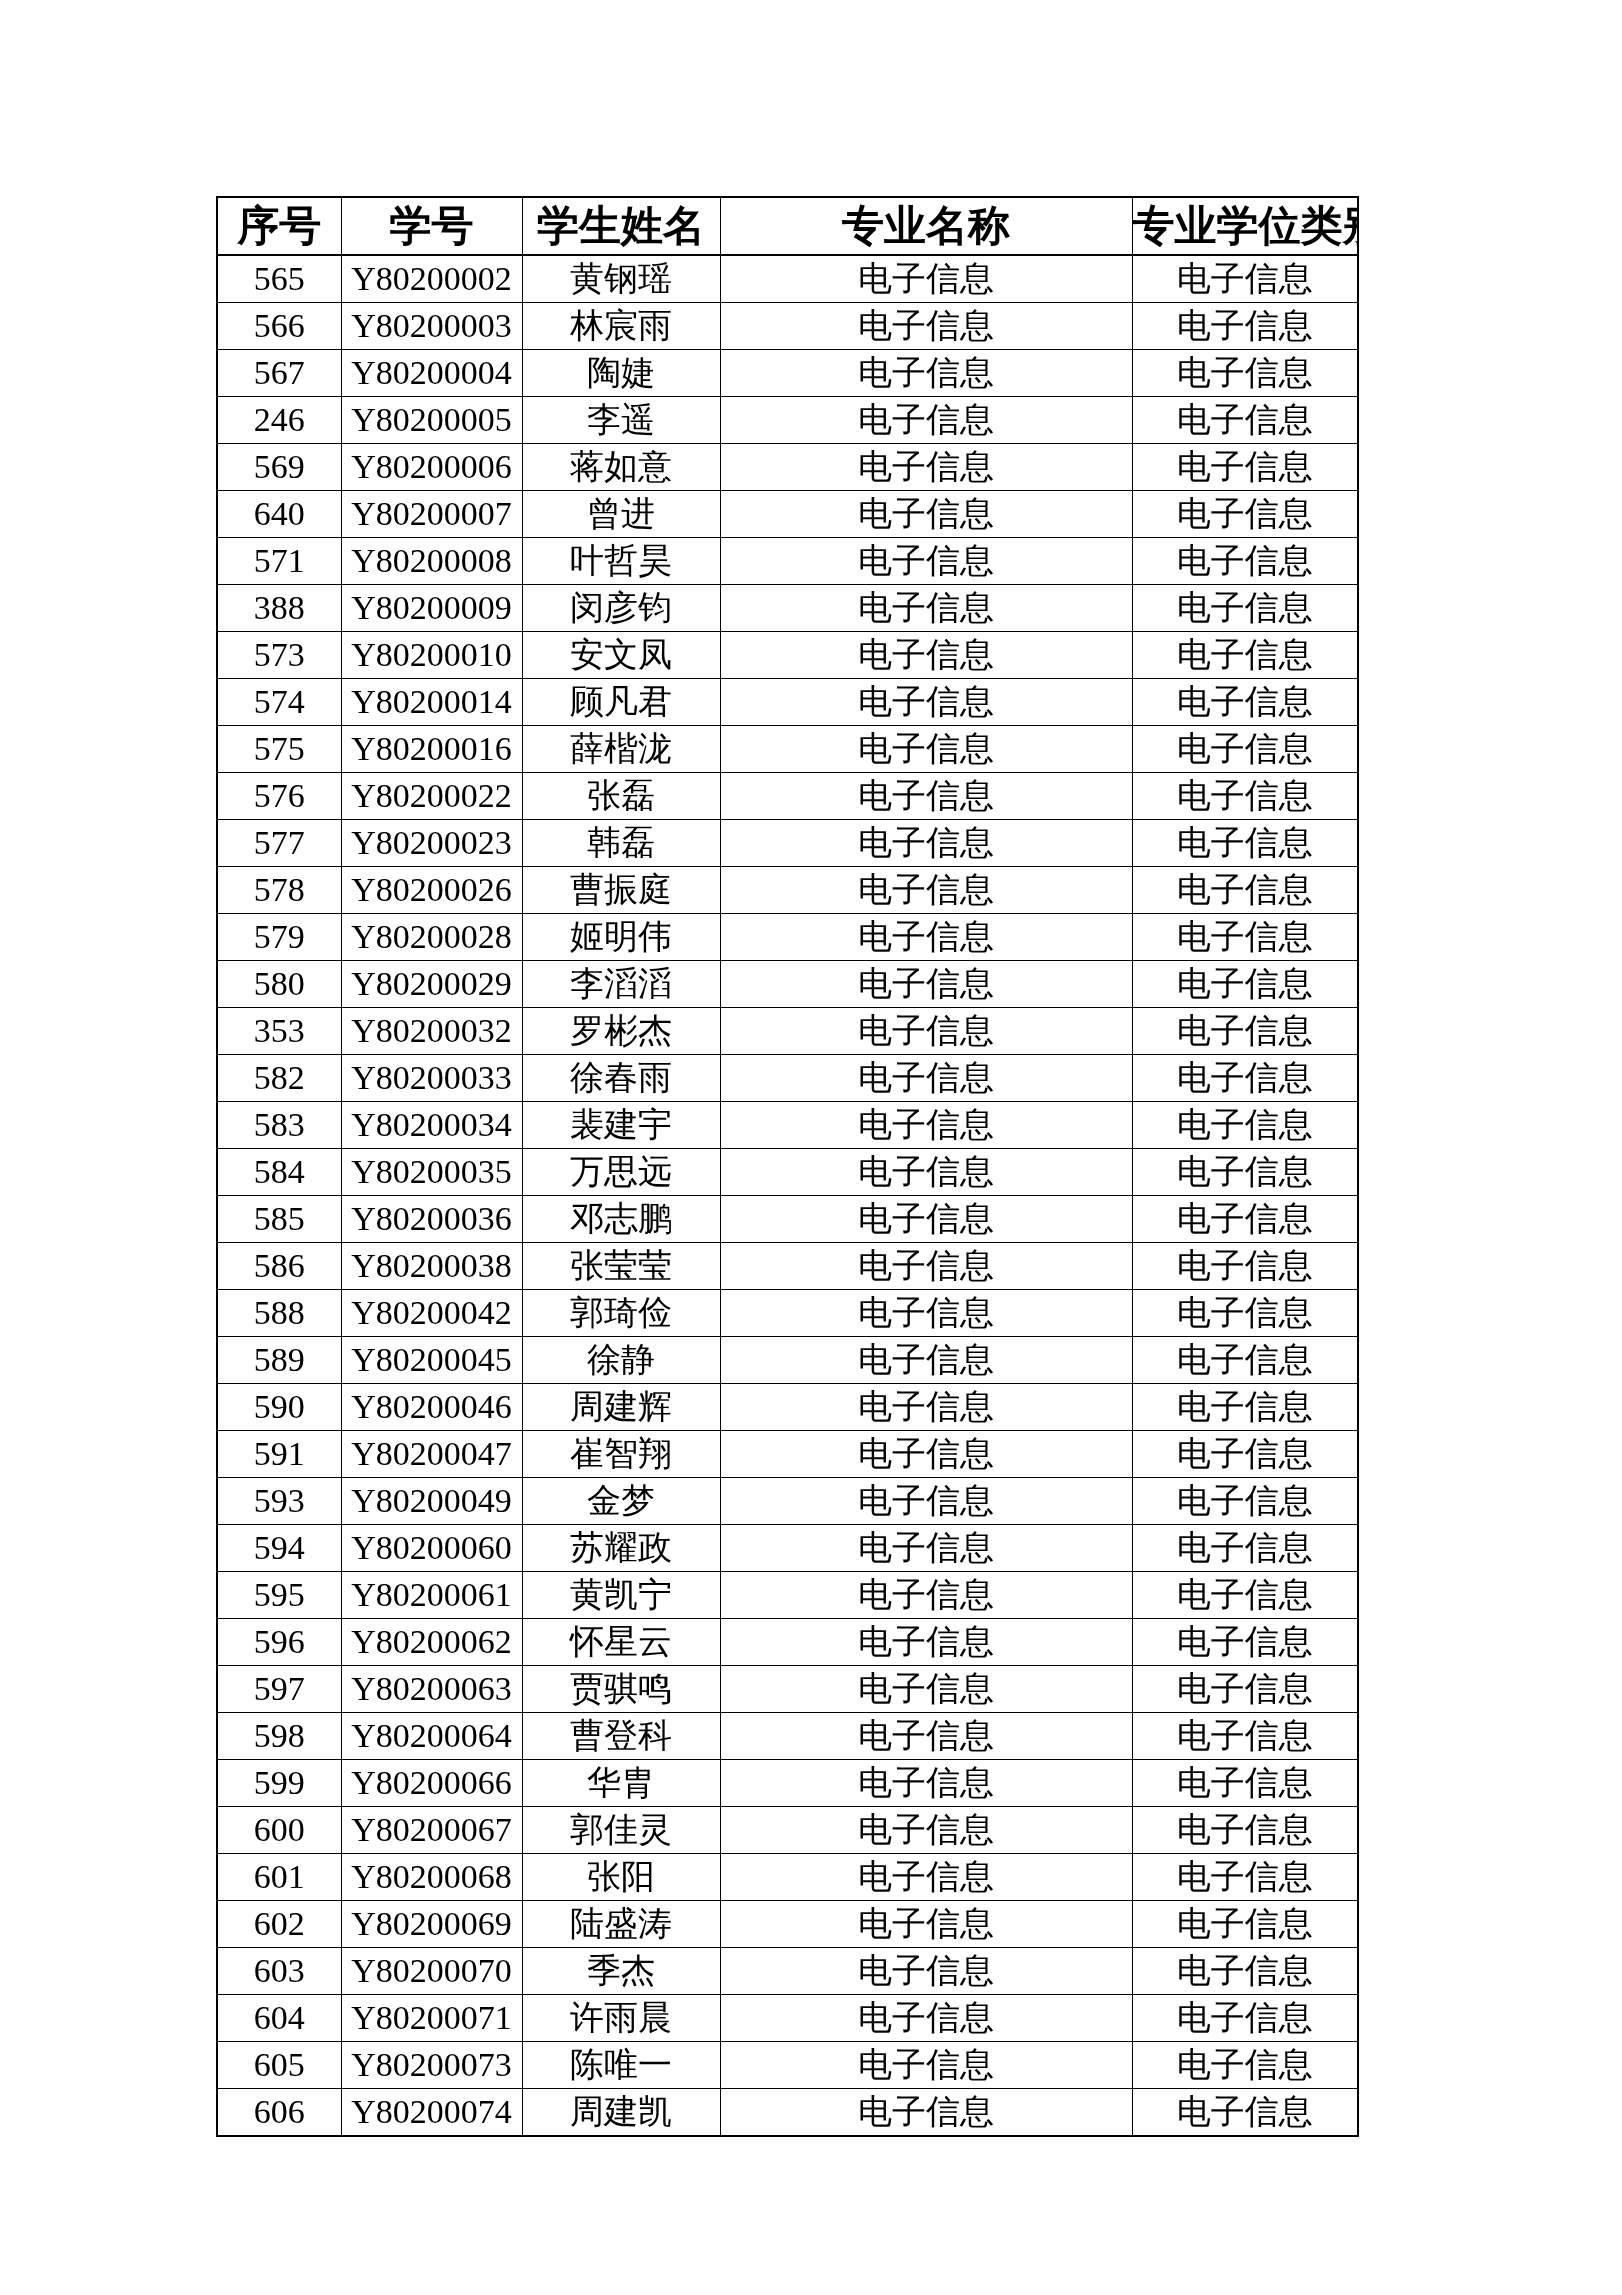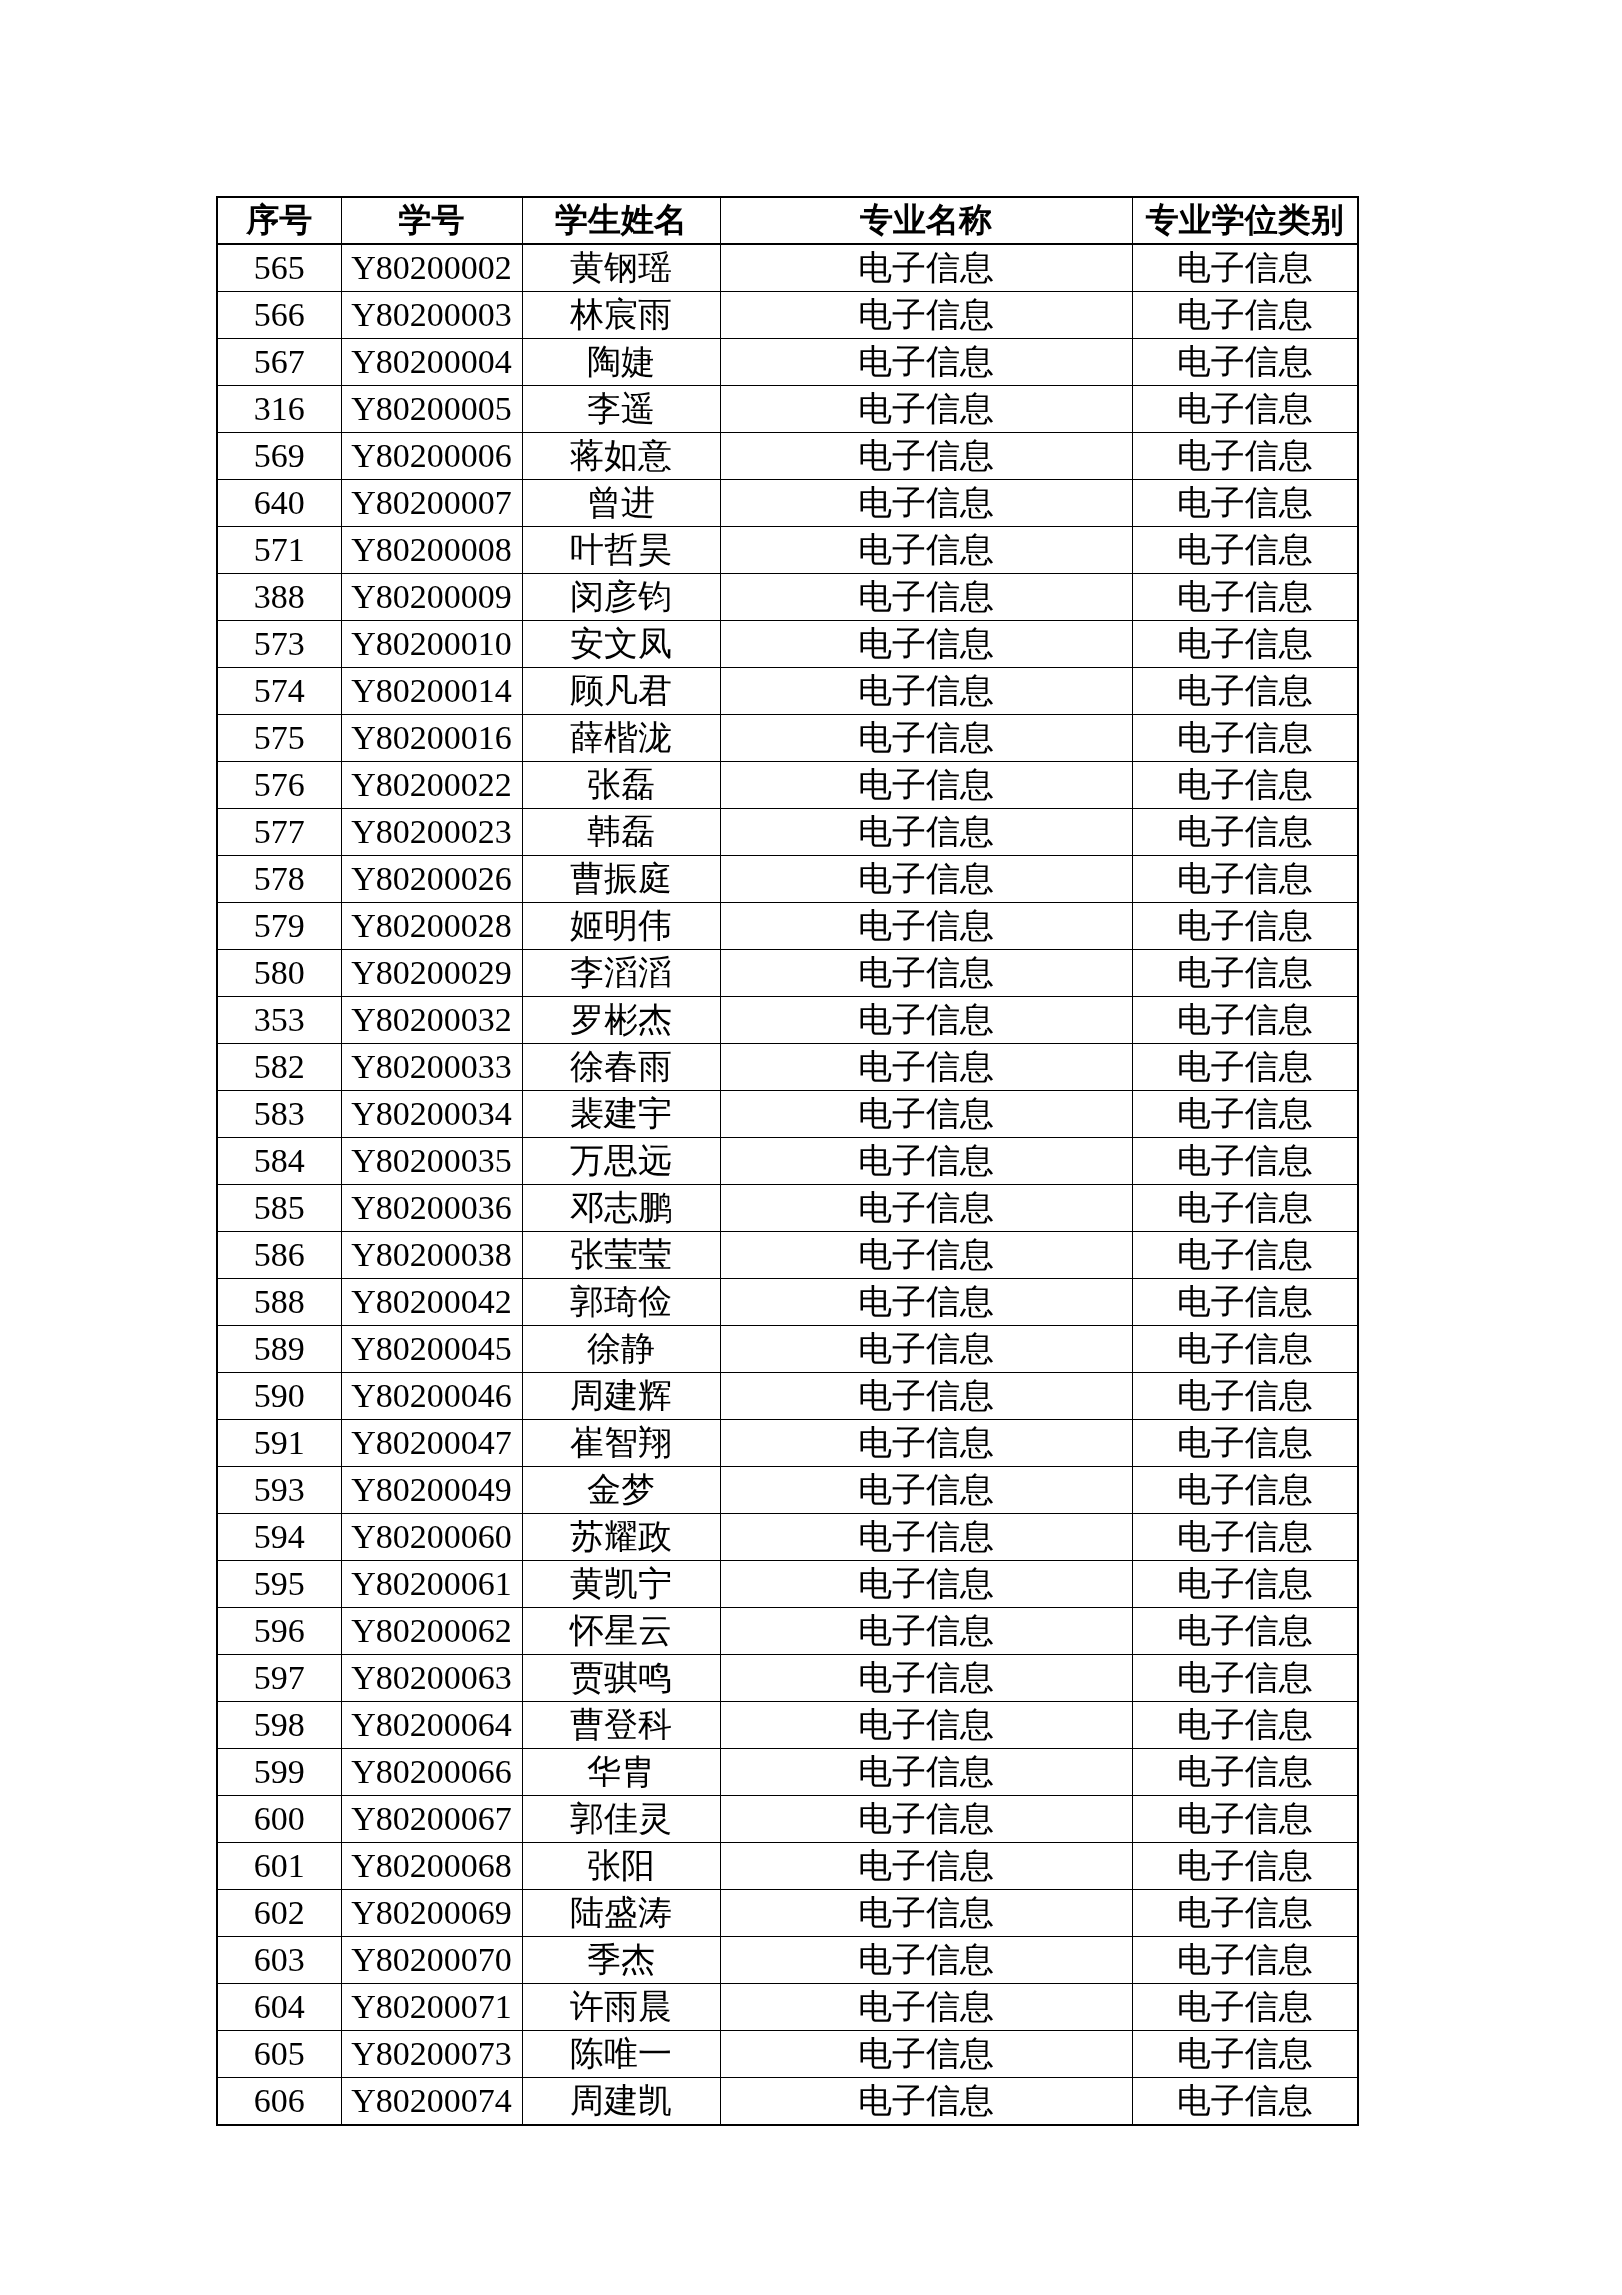--- a/index.html
+++ b/index.html
@@ -44,21 +44,21 @@
   table.roster td {
     border: 1.3px solid #000000;
     text-align: center;
     vertical-align: middle;
     padding: 0;
     overflow: hidden;
     white-space: nowrap;
   }
   table.roster thead th {
     height: 41px;
-    font-size: 33px;
+    font-size: 42px;
     font-weight: bold;
     border-bottom: 2.6px solid #000000;
   }
   table.roster tbody td {
     height: 42px;
     font-size: 34px;
     font-weight: normal;
   }
   
   table.roster {
@@ -108,21 +108,21 @@
           <td>电子信息</td>
         </tr>
           <tr>
           <td>567</td>
           <td>Y80200004</td>
           <td>陶婕</td>
           <td>电子信息</td>
           <td>电子信息</td>
         </tr>
           <tr>
-          <td>316</td>
+          <td>246</td>
           <td>Y80200005</td>
           <td>李遥</td>
           <td>电子信息</td>
           <td>电子信息</td>
         </tr>
           <tr>
           <td>569</td>
           <td>Y80200006</td>
           <td>蒋如意</td>
           <td>电子信息</td>

